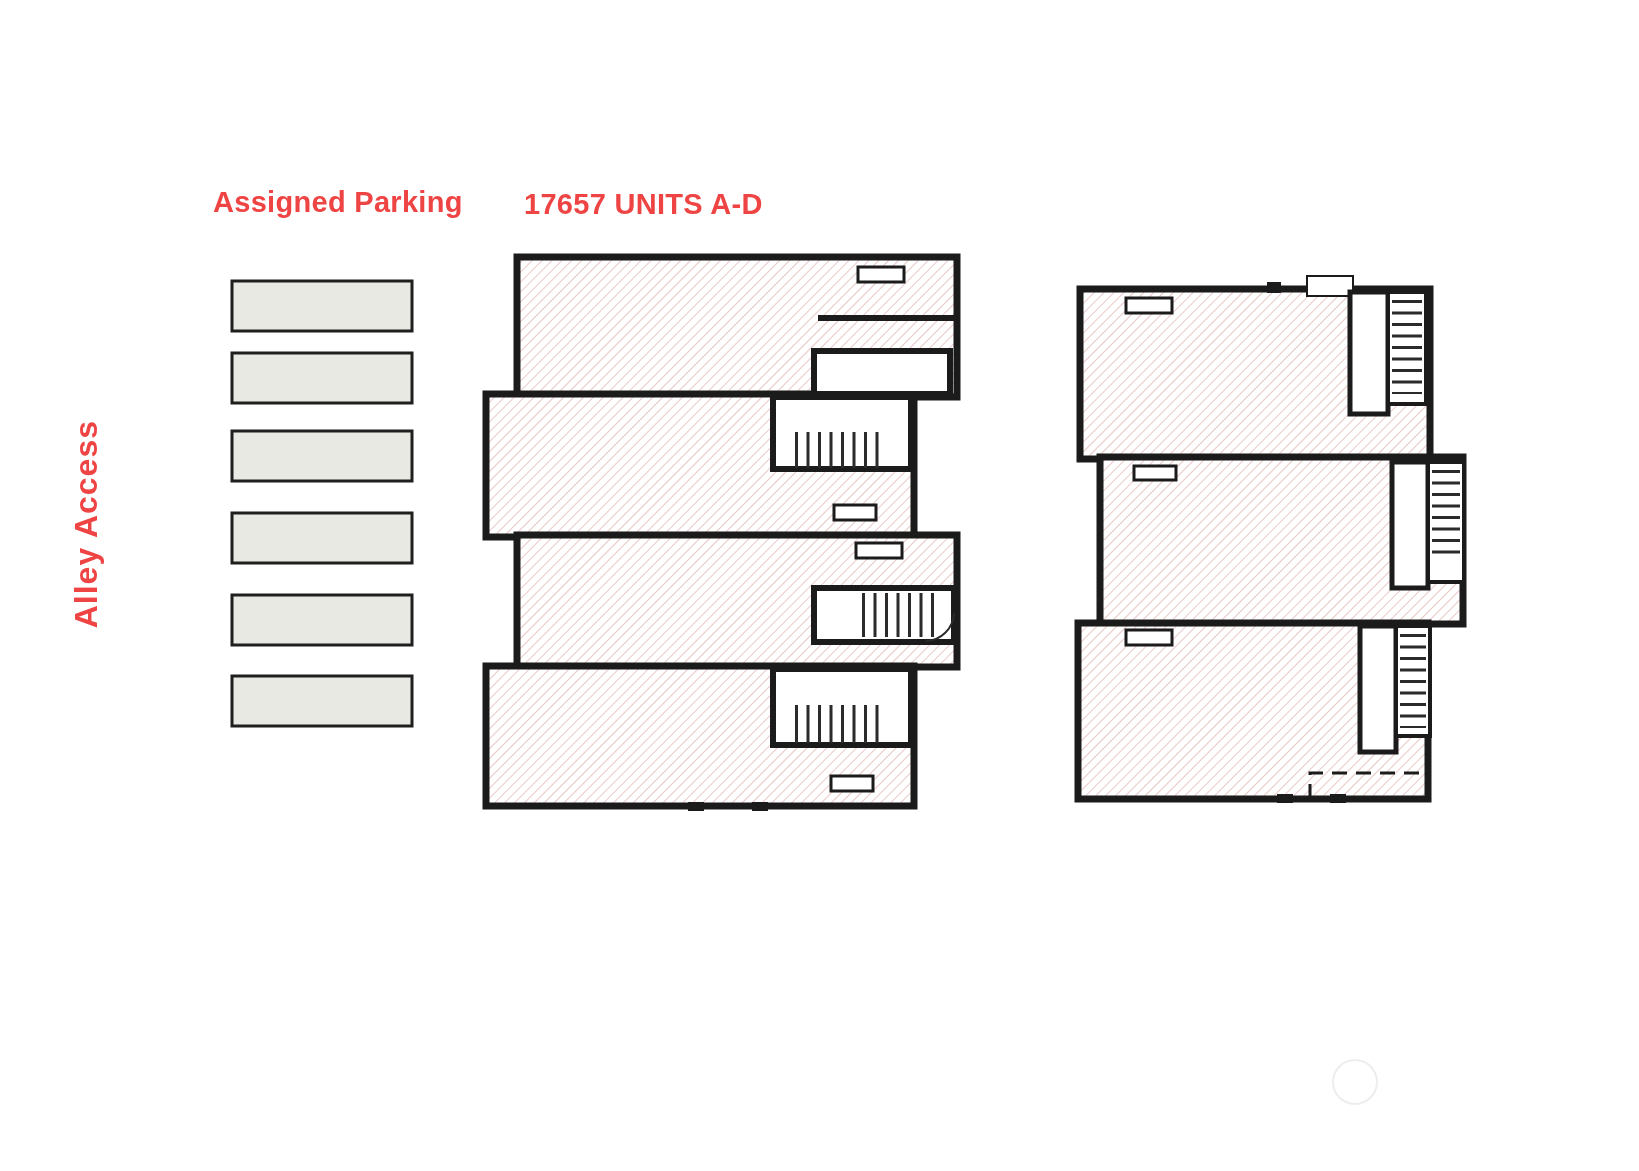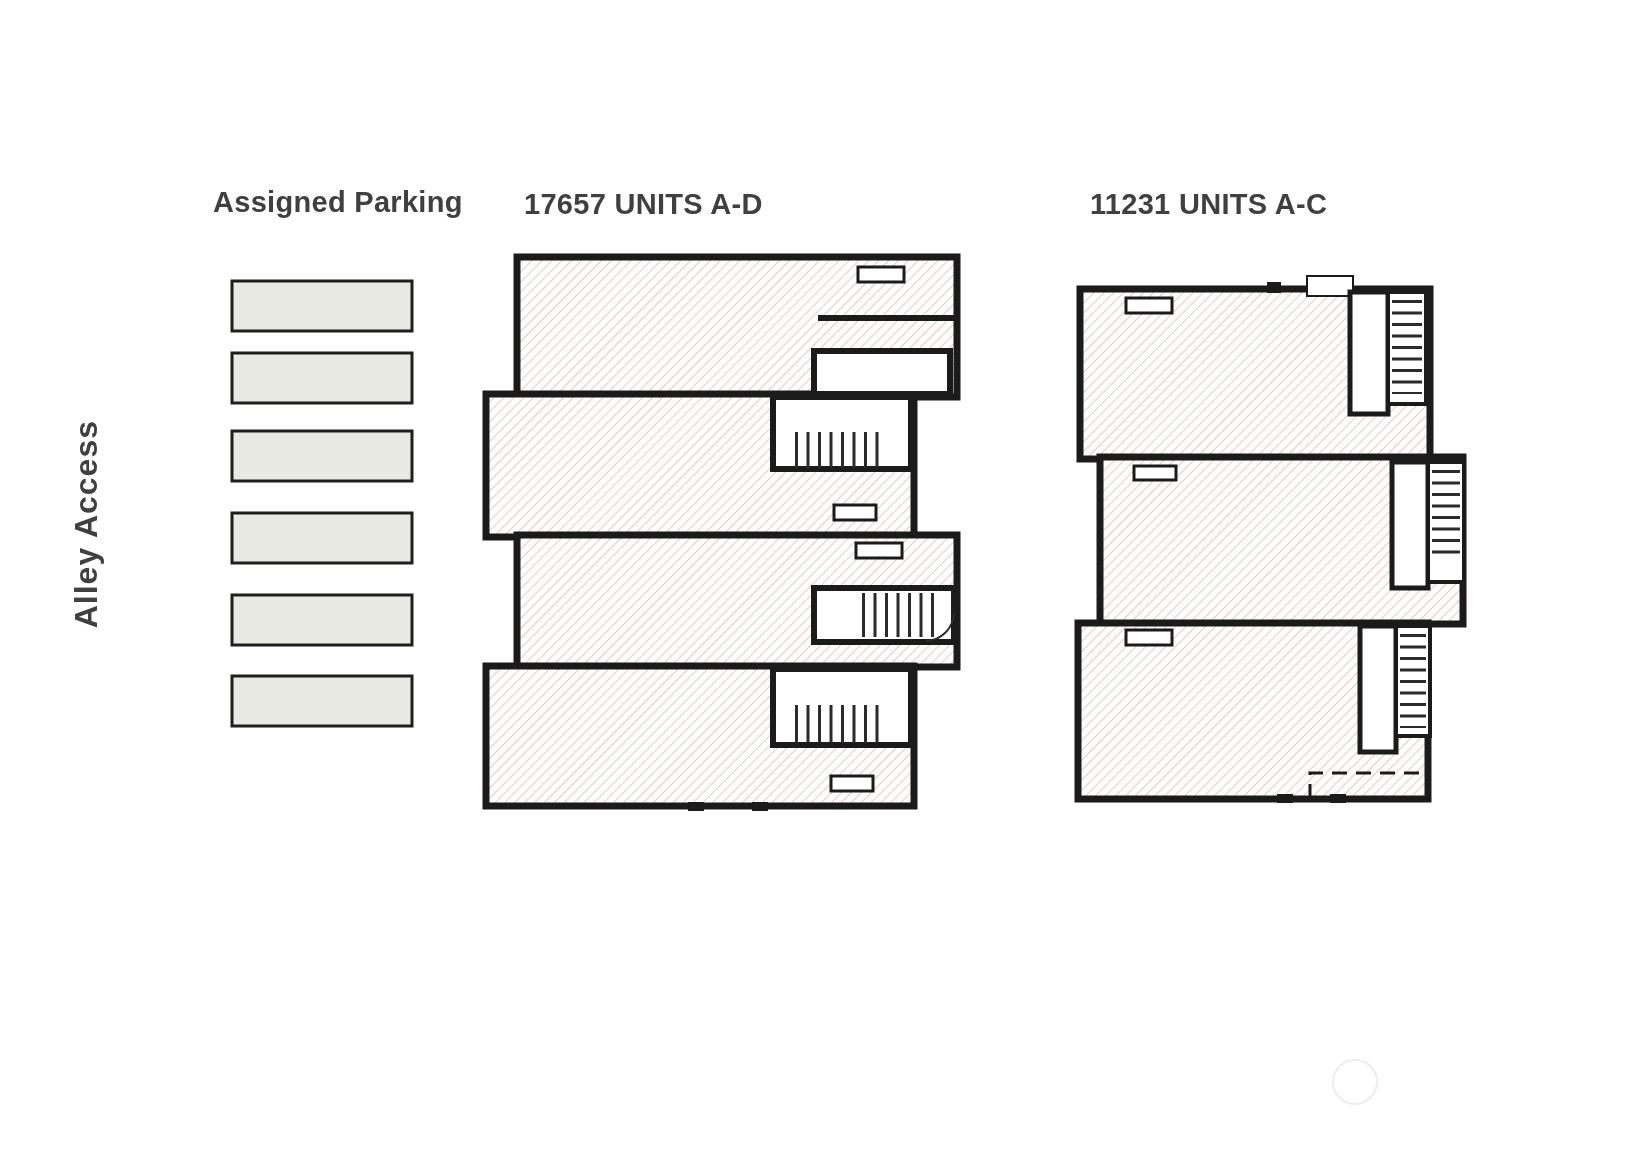--- a/index.html
+++ b/index.html
@@ -12,21 +12,21 @@
     color:#131313;
   }
   .stage { position:absolute; inset:0; width:1639px; height:1171px; }
   svg.plan { position:absolute; left:0; top:0; display:block; }
   .lbl {
     position:absolute;
     font-size:29px;
     font-weight:600;
     letter-spacing:0.3px;
     white-space:nowrap;
-    color:#404040;
+    color:#ef4444;
   }
   .lbl-alley {
     left:68px;
     top:420px;
     font-size:32px;
     writing-mode:vertical-rl;
     transform:rotate(180deg);
     letter-spacing:1px;
   }
   .lbl-parking { left:213px; top:186px; }
@@ -119,15 +119,14 @@
 
     <circle cx="1355" cy="1082" r="22" fill="none" stroke="#ededed" stroke-width="2"></circle>
   </svg>
 
   <div class="lbl lbl-alley">Alley Access</div>
 
   <div class="lbl lbl-parking">Assigned Parking</div>
 
   <div class="lbl lbl-b11229">17657 UNITS A-D</div>
 
-  <div class="lbl lbl-b11231">11231 UNITS A-C</div>
 
 </div>
 
 </body></html>

